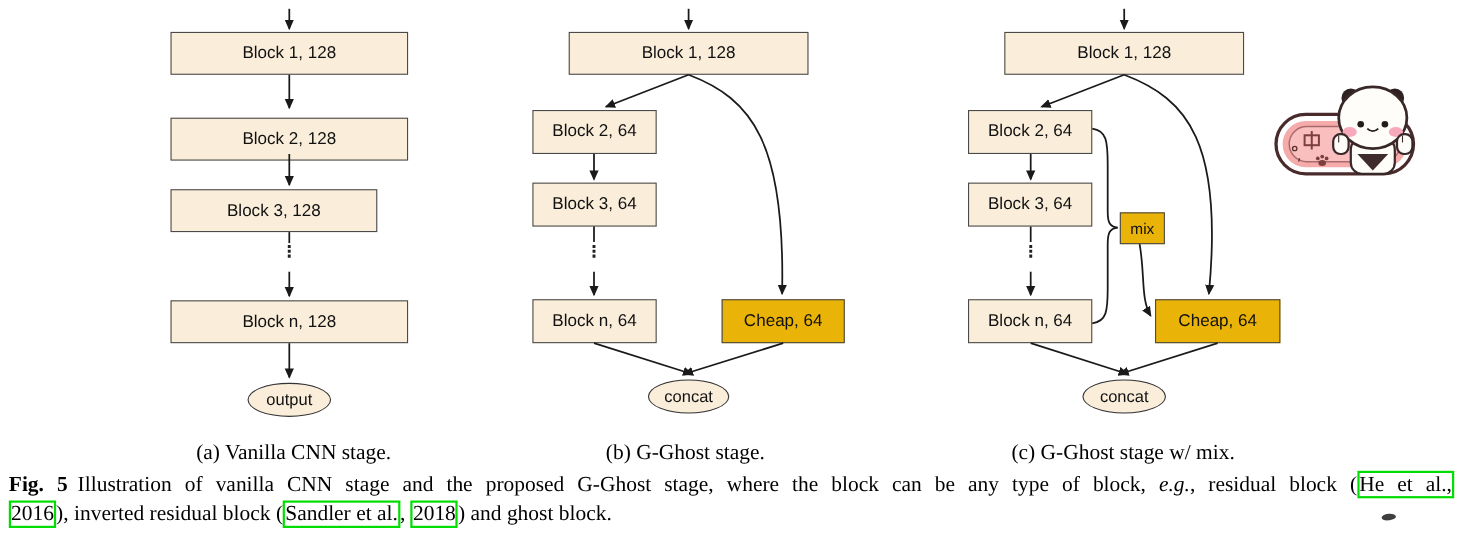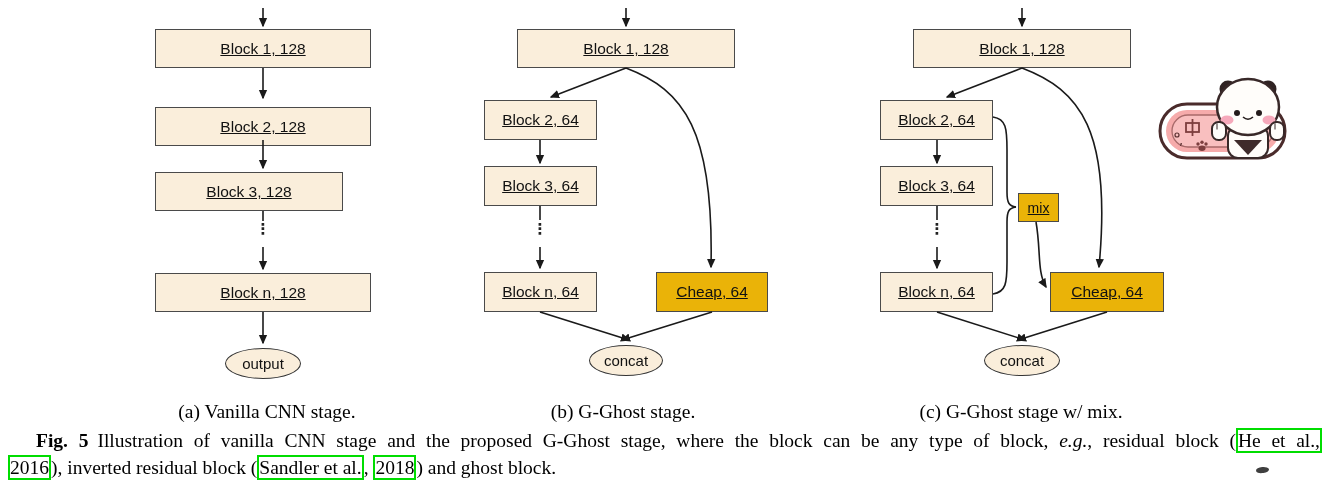--- a/index.html
+++ b/index.html
@@ -1,34 +1,34 @@
 <!DOCTYPE html>
 <html><head>
 <meta charset="utf-8">
 <style>
   html,body{margin:0;padding:0;background:#fff;}
   #canvas{position:relative;width:1329px;height:489px;background:#ffffff;overflow:hidden;
           font-family:"Liberation Sans",sans-serif;}
   .blk{position:absolute;background:#faeedb;border:1px solid #4a4a4a;box-sizing:border-box;
        display:flex;align-items:center;justify-content:center;
-       font:15.5px "Liberation Sans",sans-serif;color:#111;text-decoration:underline;}
+       font:15.5px "Liberation Sans",sans-serif;color:#111;}
   .blue{background:#eab308;}
   .ell{position:absolute;background:#faeedb;border:1.4px solid #333;border-radius:50%;
        box-sizing:border-box;display:flex;align-items:center;justify-content:center;
        font:15px "Liberation Sans",sans-serif;color:#111;}
   .dots{position:absolute;font:bold 15px "DejaVu Sans",sans-serif;color:#222;
         letter-spacing:0;line-height:10px;text-align:center;}
   .overlay{position:absolute;left:0;top:0;pointer-events:none;}
   .subcap{position:absolute;width:340px;text-align:center;
           font:19.5px "Liberation Serif",serif;color:#000;}
   .capline{position:absolute;left:8px;width:1314px;
            font:19.5px "Liberation Serif",serif;color:#000;}
   .just{text-align:justify;text-align-last:justify;}
   .glink{border:2px solid #00dd00;padding:0 0;}
-  .figtag{font-weight:bold;margin-right:9px;margin-left:28px;}
+  .figtag{font-weight:bold;margin-right:9px;}
   .smudge{position:absolute;left:1256px;top:467px;width:13px;height:6px;background:#3f3f3f;
           border-radius:50% 50% 45% 45%;transform:rotate(-6deg);}
 </style>
 </head>
 <body>
 
 <div id="canvas">
 
   <div class="blk" style="left:155px;top:29px;width:216px;height:39px">Block 1, 128</div>
   <div class="blk" style="left:155px;top:107px;width:216px;height:39px">Block 2, 128</div>

